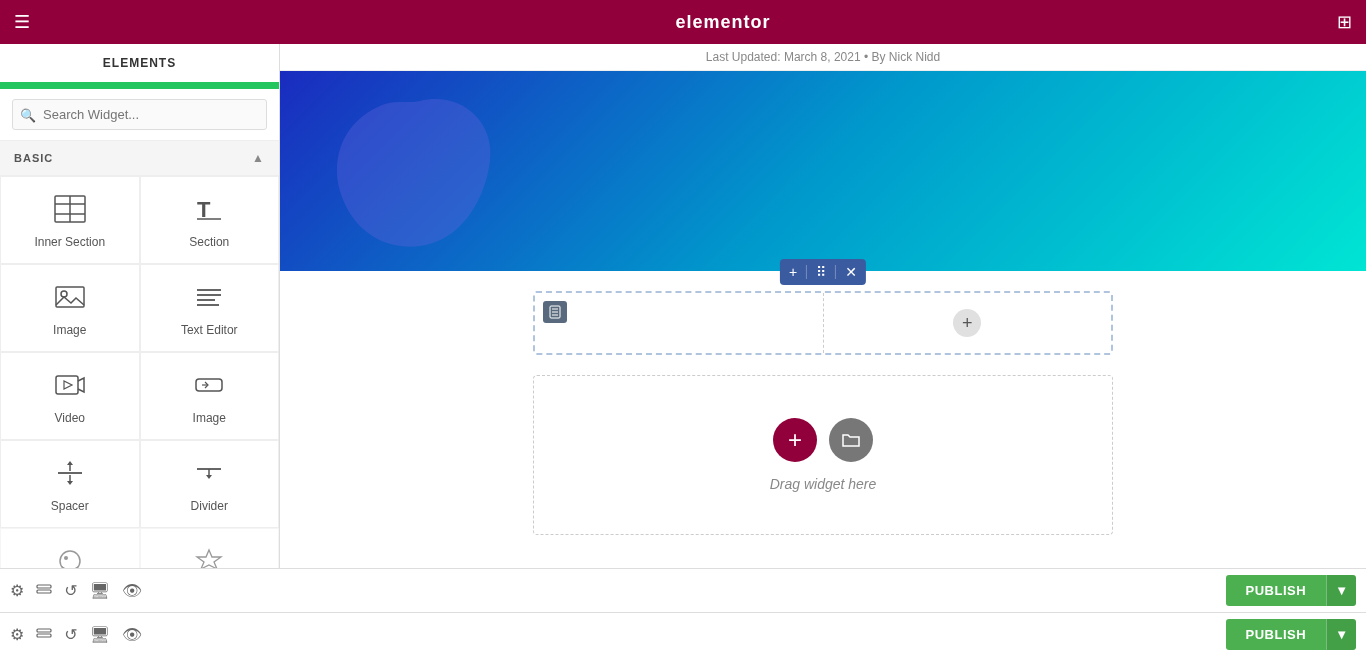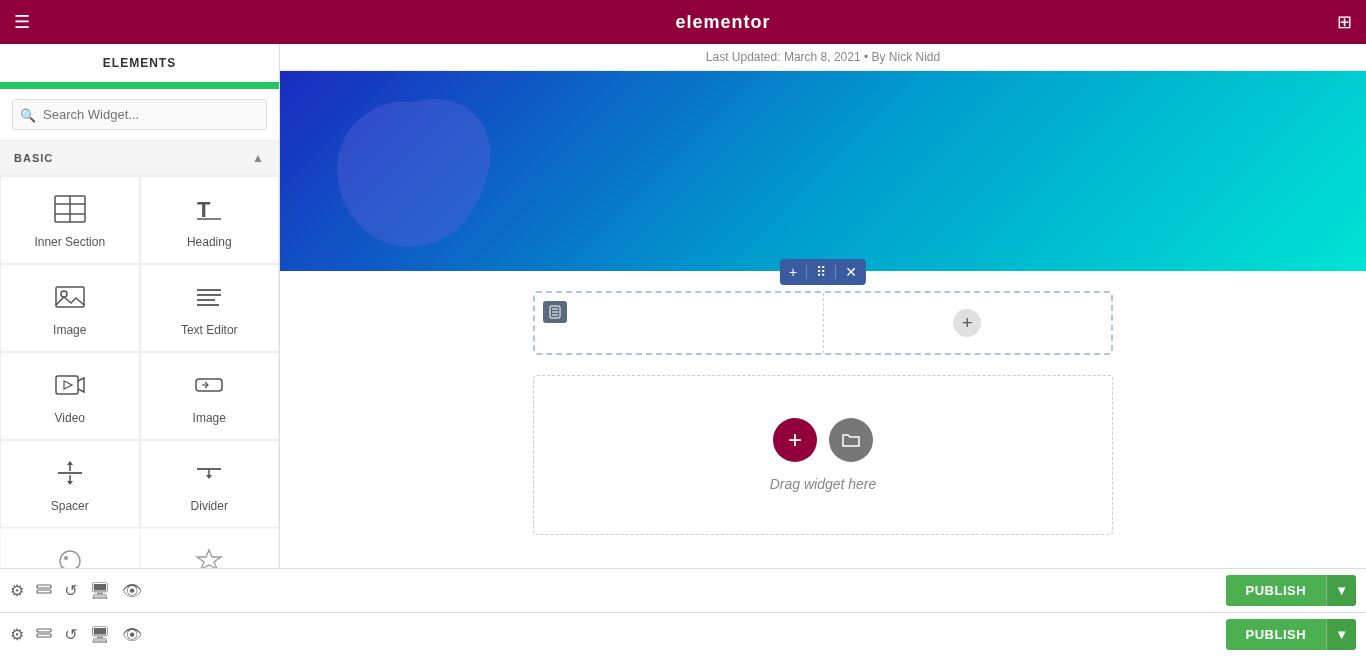--- a/index.html
+++ b/index.html
@@ -421,21 +421,21 @@
         <span class="widget-label">Inner Section</span>
       </div>
 
       <div class="widget-item">
         <div class="widget-icon">
           <svg width="32" height="28" viewBox="0 0 32 28" fill="none">
             <text x="4" y="22" font-family="Arial" font-weight="bold" font-size="22" fill="#555">T</text>
             <line x1="4" y1="24" x2="28" y2="24" stroke="#555" stroke-width="1.5"></line>
           </svg>
         </div>
-        <span class="widget-label">Heading</span>
+        <span class="widget-label">Section</span>
       </div>
 
       <div class="widget-item">
         <div class="widget-icon">
           <svg width="32" height="28" viewBox="0 0 32 28" fill="none">
             <rect x="2" y="4" width="28" height="20" rx="1" stroke="#555" stroke-width="1.5" fill="none"></rect>
             <circle cx="10" cy="11" r="3" stroke="#555" stroke-width="1.5" fill="none"></circle>
             <polyline points="2,22 10,14 17,20 22,15 30,22" stroke="#555" stroke-width="1.5" fill="none"></polyline>
           </svg>
         </div>

